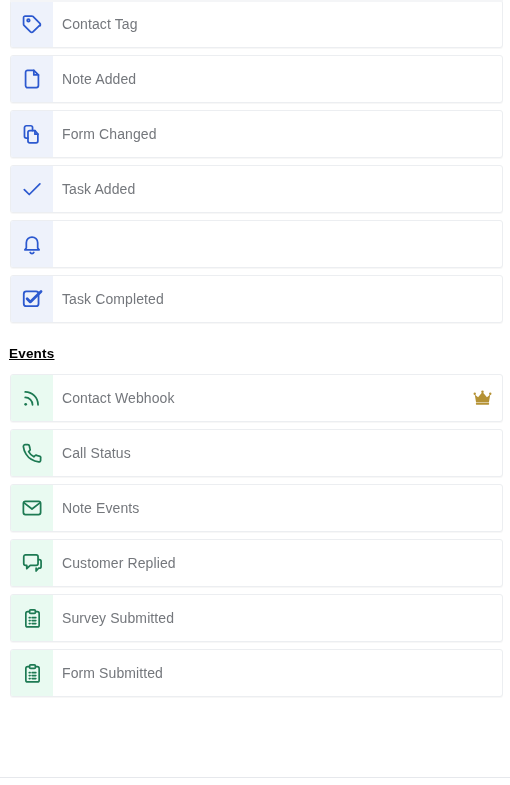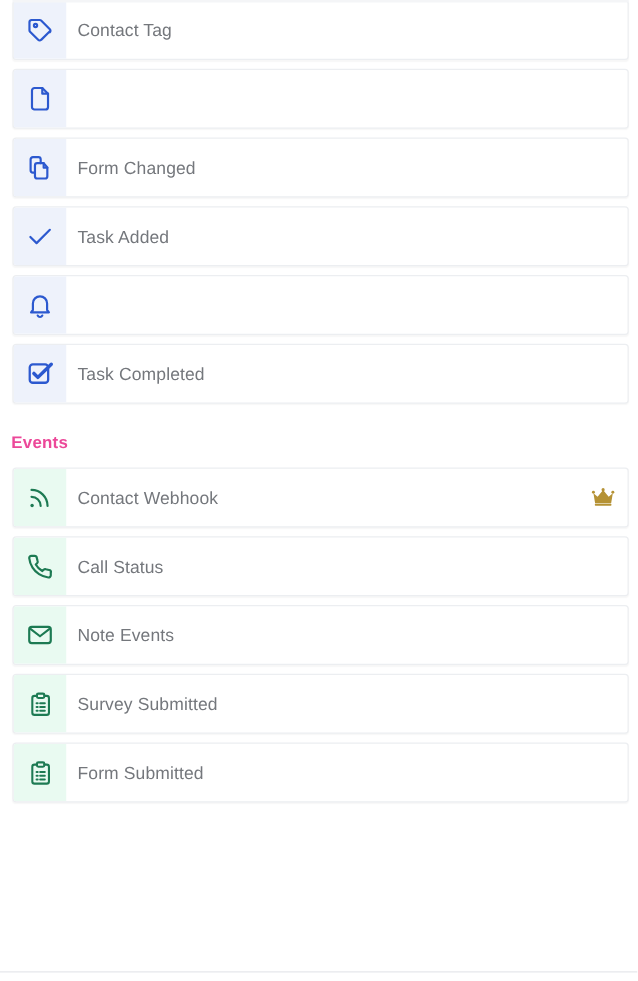--- a/index.html
+++ b/index.html
@@ -64,23 +64,24 @@
   .badge-cell {
     width: 40px;
     min-width: 40px;
     display: flex;
     align-items: center;
     justify-content: center;
   }
   .section-heading {
     font-size: 13.5px;
     font-weight: bold;
-    color: #ec4899;
+    color: #000000;
     padding: 16px 0 13px 9px;
     letter-spacing: 0.2px;
+    text-decoration: underline;
   }
   .bottom-divider {
     position: absolute;
     left: 0;
     right: 0;
     top: 777px;
     height: 1px;
     background: #e6e8ec;
   }
   .top-fade {
@@ -112,20 +113,21 @@
     </div>
 
 
     <div class="row-item blue">
       <div class="icon-cell">
         <svg width="22" height="22" viewBox="0 0 24 24" fill="none" stroke-width="1.9" stroke-linecap="round" stroke-linejoin="round">
           <path d="M14 2.6H7.2A2.2 2.2 0 0 0 5 4.8v14.4a2.2 2.2 0 0 0 2.2 2.2h9.6a2.2 2.2 0 0 0 2.2-2.2V7.6z"></path>
           <path d="M14 2.6v5h5"></path>
         </svg>
       </div>
+      <div class="label-cell">Note Added</div>
       <div class="badge-cell"></div>
     </div>
 
     <div class="row-item blue">
       <div class="icon-cell">
         <svg width="22" height="22" viewBox="0 0 24 24" fill="none" stroke-width="1.9" stroke-linecap="round" stroke-linejoin="round">
           <path d="M15.2 8.2H9.6a2 2 0 0 0-2 2v9.4a2 2 0 0 0 2 2h6.8a2 2 0 0 0 2-2v-7.6z"></path>
           <path d="M15.2 8.2v4h3.2"></path>
           <path d="M12.6 8.2V5a2 2 0 0 0-2-2H5.8a2 2 0 0 0-2 2v9.4a2 2 0 0 0 2 2h1.8"></path>
         </svg>
@@ -204,20 +206,30 @@
       <div class="icon-cell">
         <svg width="22" height="22" viewBox="0 0 24 24" fill="none" stroke-width="1.9" stroke-linecap="round" stroke-linejoin="round">
           <rect x="2.6" y="4.9" width="18.8" height="14.2" rx="2.2"></rect>
           <path d="M3.4 6.4 12 13.1l8.6-6.7"></path>
         </svg>
       </div>
       <div class="label-cell">Note Events</div>
       <div class="badge-cell"></div>
     </div>
 
+    <div class="row-item green">
+      <div class="icon-cell">
+        <svg width="22" height="22" viewBox="0 0 24 24" fill="none" stroke-width="1.9" stroke-linecap="round" stroke-linejoin="round">
+          <path d="M16.6 3.2H5a2 2 0 0 0-2 2v7.4a2 2 0 0 0 2 2h1.3v3.6l3.8-3.6h6.5a2 2 0 0 0 2-2V5.2a2 2 0 0 0-2-2z"></path>
+          <path d="M19.2 8.4H20a1.9 1.9 0 0 1 1.9 1.9v5.5a1.9 1.9 0 0 1-1.9 1.9h-.9l-2.6 3v-3"></path>
+        </svg>
+      </div>
+      <div class="label-cell">Customer Replied</div>
+      <div class="badge-cell"></div>
+    </div>
 
     <div class="row-item green">
       <div class="icon-cell">
         <svg width="21" height="21" viewBox="0 0 24 24" fill="none" stroke-width="1.9" stroke-linecap="round" stroke-linejoin="round">
           <path d="M8.6 4.2H6.4a2 2 0 0 0-2 2v13.4a2 2 0 0 0 2 2h11.2a2 2 0 0 0 2-2V6.2a2 2 0 0 0-2-2h-2.2"></path>
           <rect x="8.6" y="2.2" width="6.8" height="4" rx="1.3"></rect>
           <path d="M8.3 11h1"></path>
             <path d="M11.6 11h4.2"></path>
           <path d="M8.3 14.4h1"></path>
             <path d="M11.6 14.4h4.2"></path>

